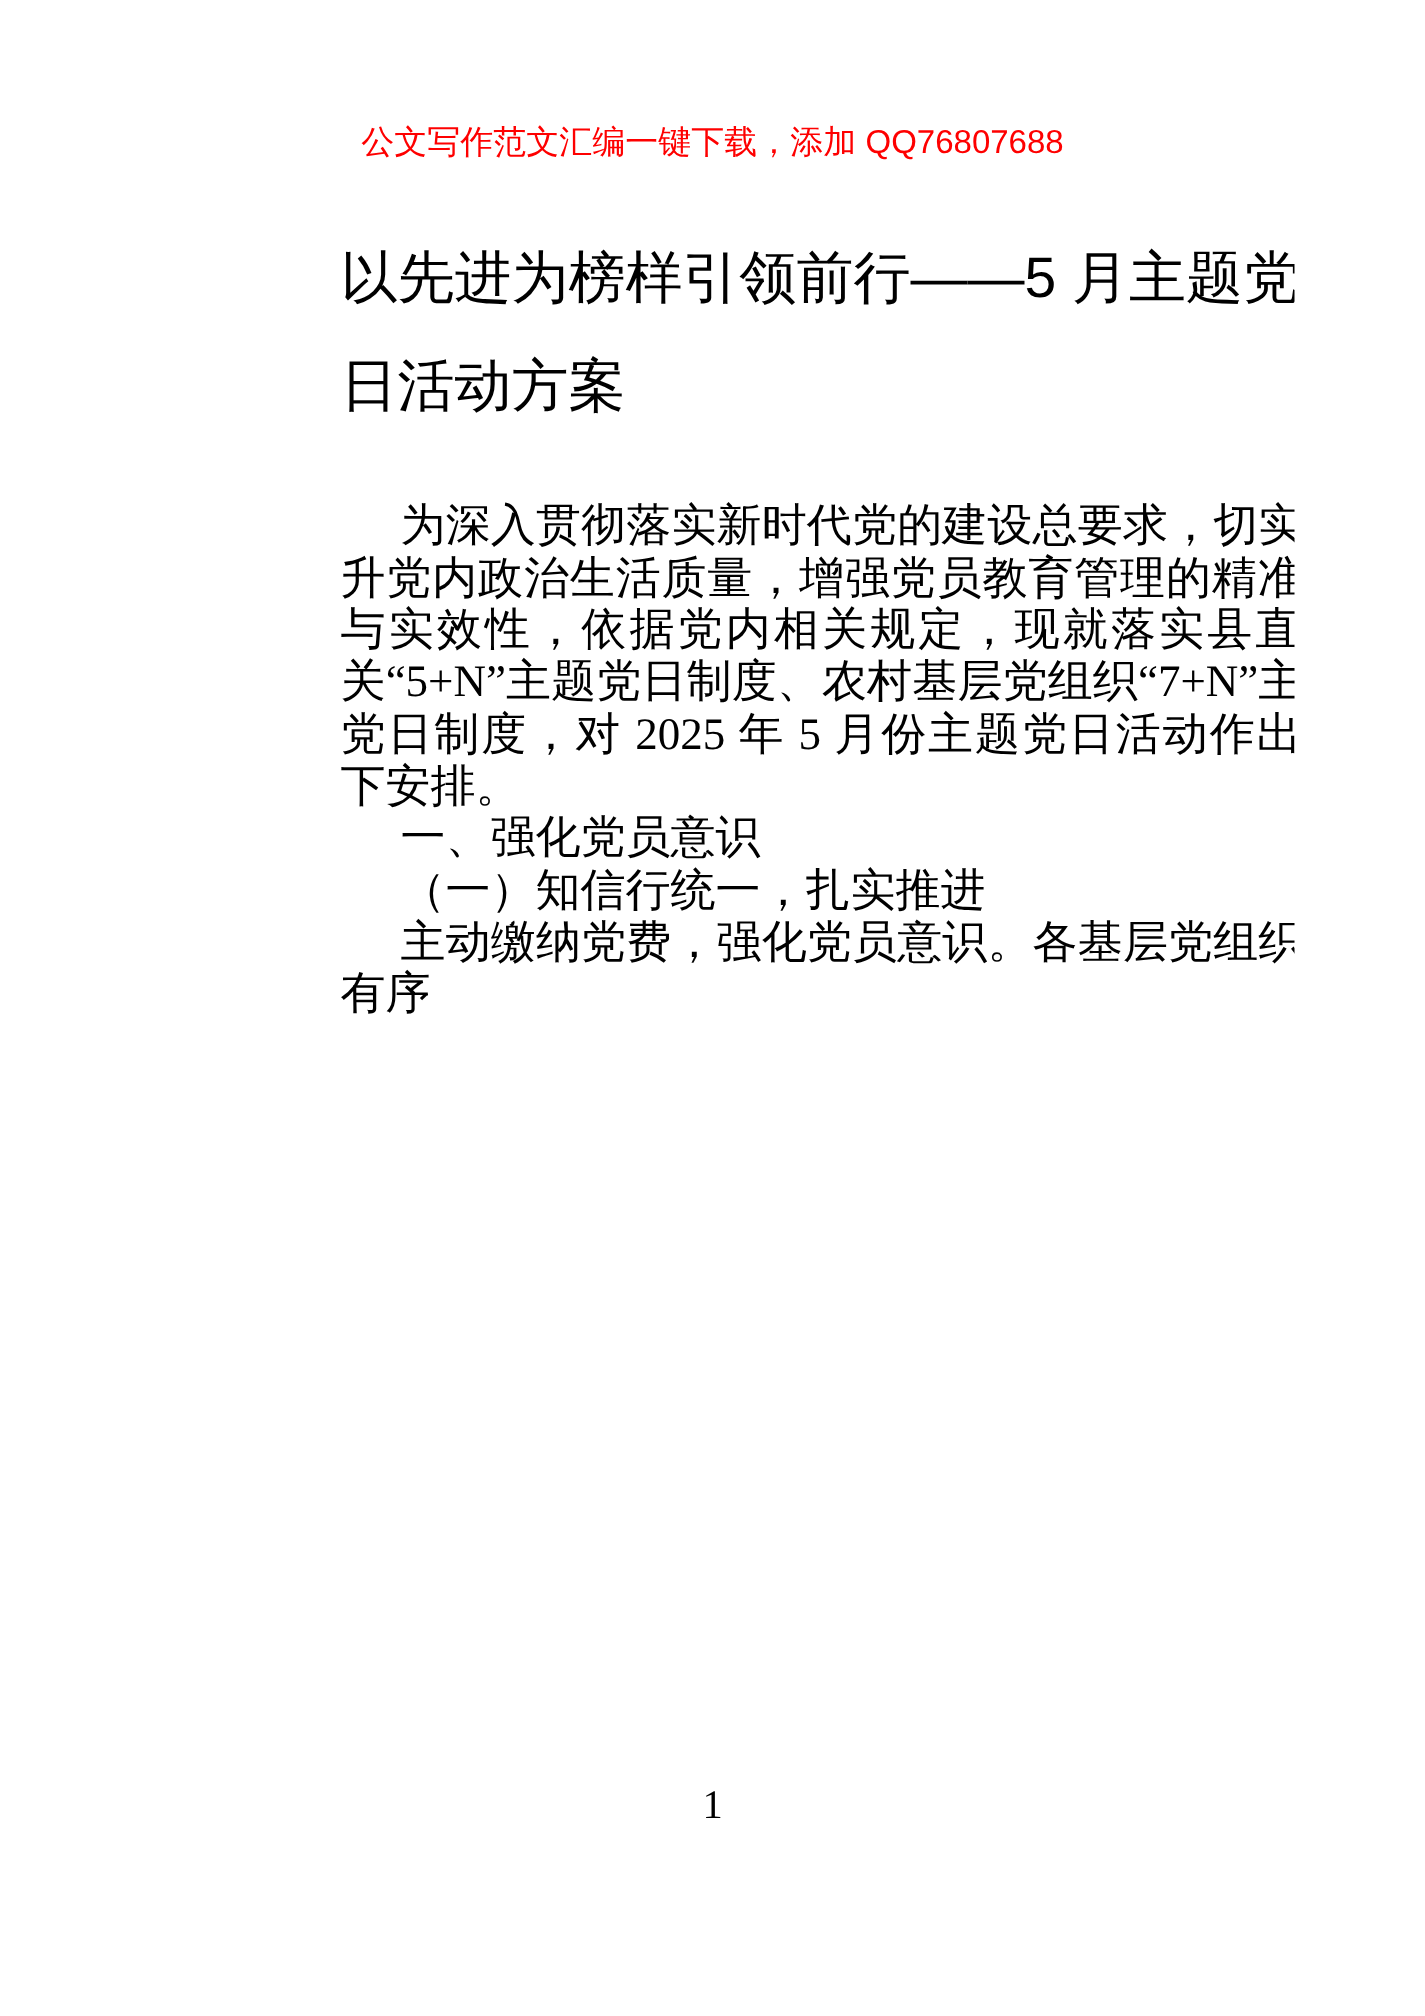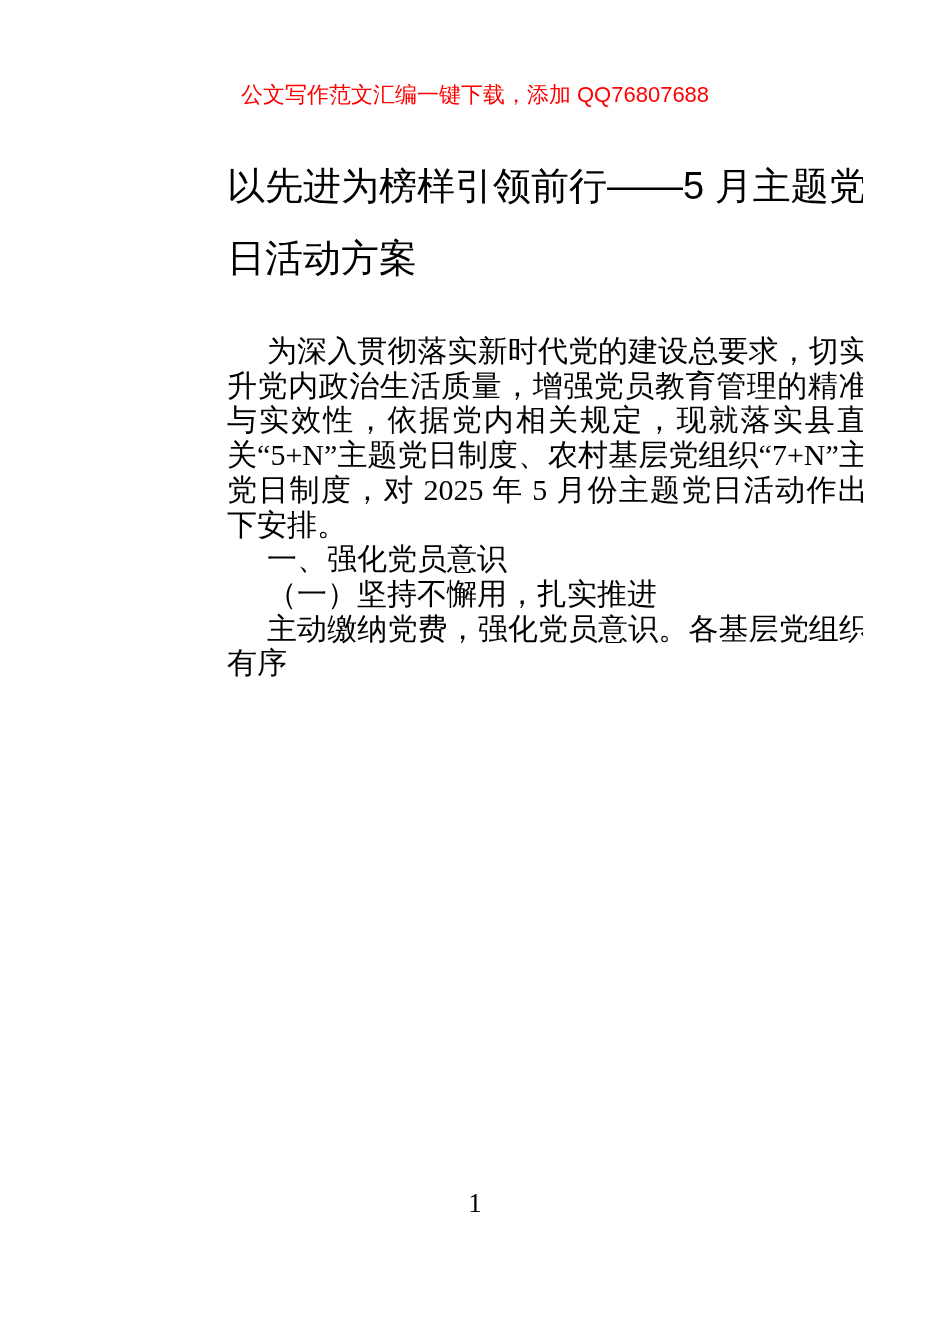--- a/index.html
+++ b/index.html
@@ -71,19 +71,19 @@
 
 <div class="page">
 
   <div class="promo-banner">公文写作范文汇编一键下载，添加 QQ76807688</div>
 
   <h1 class="doc-title">以先进为榜样引领前行——5 月主题党日活动方案</h1>
 
   <div class="doc-body">
     <p>为深入贯彻落实新时代党的建设总要求，切实提升党内政治生活质量，增强党员教育管理的精准性与实效性，依据党内相关规定，现就落实县直机关“5+N”主题党日制度、农村基层党组织“7+N”主题党日制度，对 2025 年 5 月份主题党日活动作出如下安排。</p>
     <p>一、强化党员意识</p>
-    <p>（一）坚持不懈用，扎实推进</p>
+    <p>（一）知信行统一，扎实推进</p>
     <p>主动缴纳党费，强化党员意识。各基层党组织要有序</p>
   </div>
 
   <div class="page-number">1</div>
 
 </div>
 
 </body></html>

